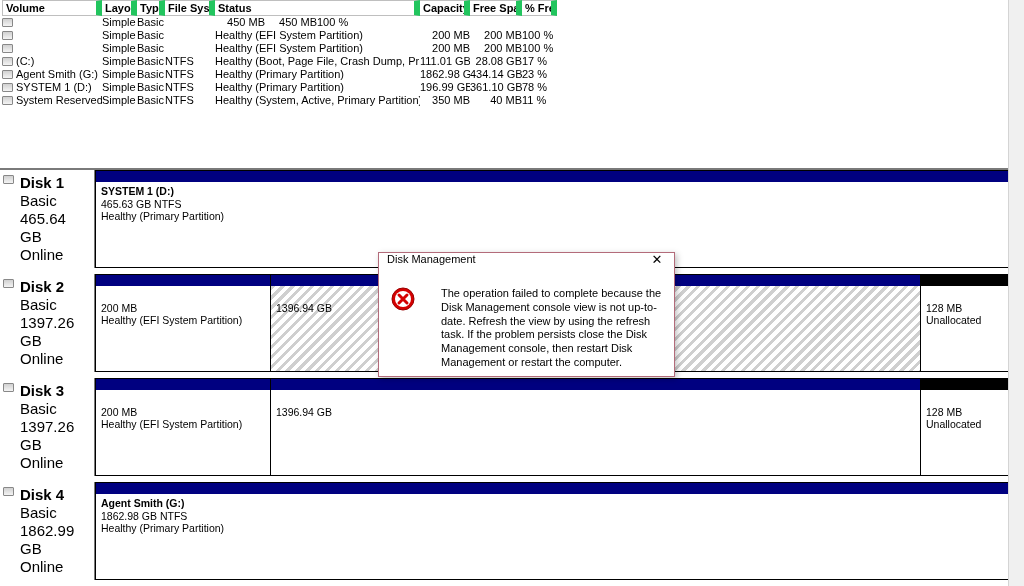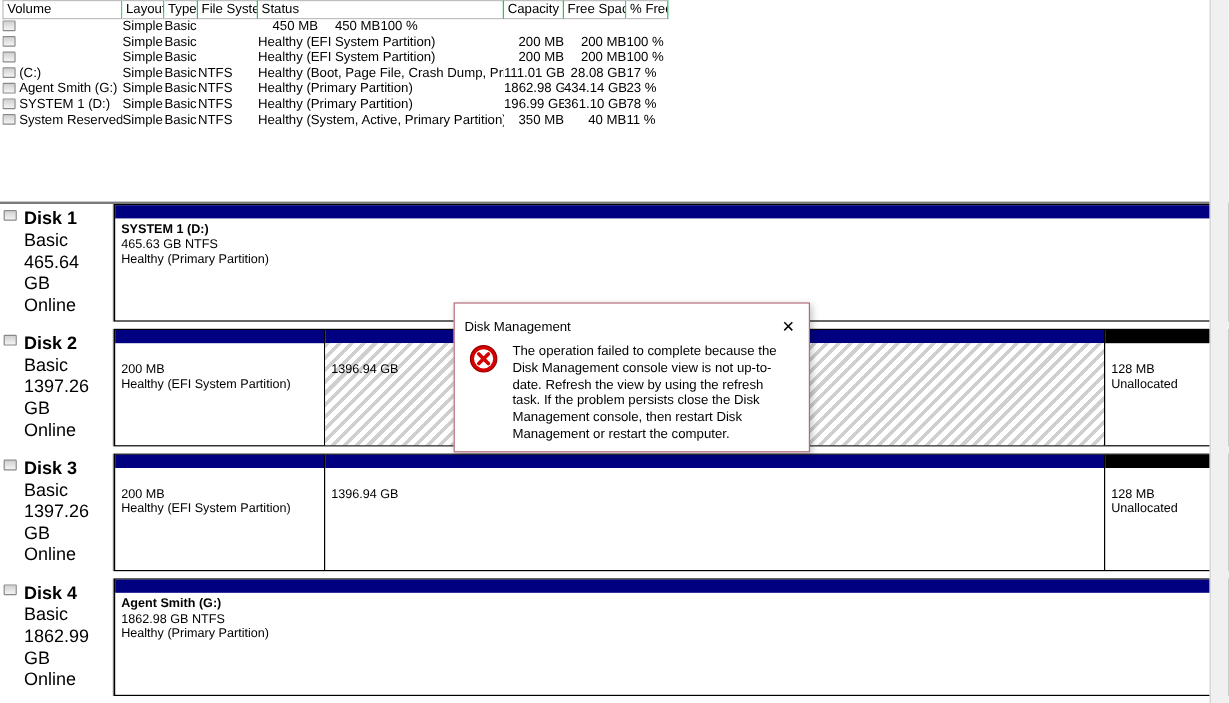--- a/index.html
+++ b/index.html
@@ -2,21 +2,21 @@
 <html><head>
 <meta charset="utf-8">
 <style>
   html,body{margin:0;padding:0;width:1024px;height:586px;background:#fff;font-family:"Segoe UI",Tahoma,Arial,sans-serif;font-size:11px;color:#000;overflow:hidden}
   *{box-sizing:border-box}
 
   
   .vol-table{width:100%}
   .vol-header,.vol-row{display:flex;flex-direction:row;align-items:center;padding-left:2px}
   .vol-header{border-bottom:0}
-  .vol-header .cell{border-right:1px solid #22c55e;border-bottom:1px solid #bfbfbf;border-top:1px solid #bfbfbf;background:#fff;padding:1px 3px;font-weight:400}
+  .vol-header .cell{border-right:6px solid #22c55e;border-bottom:1px solid #bfbfbf;border-top:1px solid #bfbfbf;background:#fff;padding:1px 3px;font-weight:700}
   .vol-header .cell:first-child{border-left:1px solid #bfbfbf}
   .vol-row{height:13px;line-height:13px}
   .cell{white-space:nowrap;overflow:hidden}
 
   .c-vol  {width:100px}
   .c-lay  {width:35px}
   .c-type {width:28px}
   .c-fs   {width:50px}
   .c-stat {width:205px}
   .c-cap  {width:50px;text-align:right}
@@ -36,24 +36,24 @@
   .part{border-right:1px solid #000;display:flex;flex-direction:column}
   .part:last-child{border-right:0}
   .part-bar{height:11px}
   .bar-navy{background:#000080}
   .bar-black{background:#000}
   .part-body{flex:1;padding:3px 5px;font-size:10.5px;line-height:1.2}
   .hatched{background:repeating-linear-gradient(135deg,#cfcfcf 0 3px,#fff 3px 7px)}
 
   
   .dialog{position:absolute;left:378px;top:252px;width:297px;background:#fff;border:1px solid #b36b7a;box-shadow:2px 2px 6px rgba(0,0,0,.25)}
-  .dlg-title{height:26px;display:flex;align-items:flex-end;padding:0 8px}
+  .dlg-title{height:26px;display:flex;align-items:flex-start;padding:0 8px}
   .dlg-title span{flex:1}
   .dlg-close{width:18px;text-align:center;font-size:13px;line-height:1}
-  .dlg-body{display:flex;padding:8px 12px 6px 12px;gap:12px}
+  .dlg-body{display:flex;padding:8px 12px 6px 12px;gap:26px}
   .dlg-icon{flex:0 0 24px}
   .dlg-icon svg{display:block}
   .dlg-text{font-size:11px;line-height:1.25}
   .dlg-btns{display:flex;justify-content:flex-end;padding:6px 10px 10px}
   .ok-btn{width:66px;height:20px;border:1px solid #707070;background:#e1e1e1;font-size:11px}
 
   
   .vscroll{position:absolute;right:0;top:0;width:16px;height:100%;background:#f0f0f0;border-left:1px solid #d4d4d4}
 </style>
 </head>

